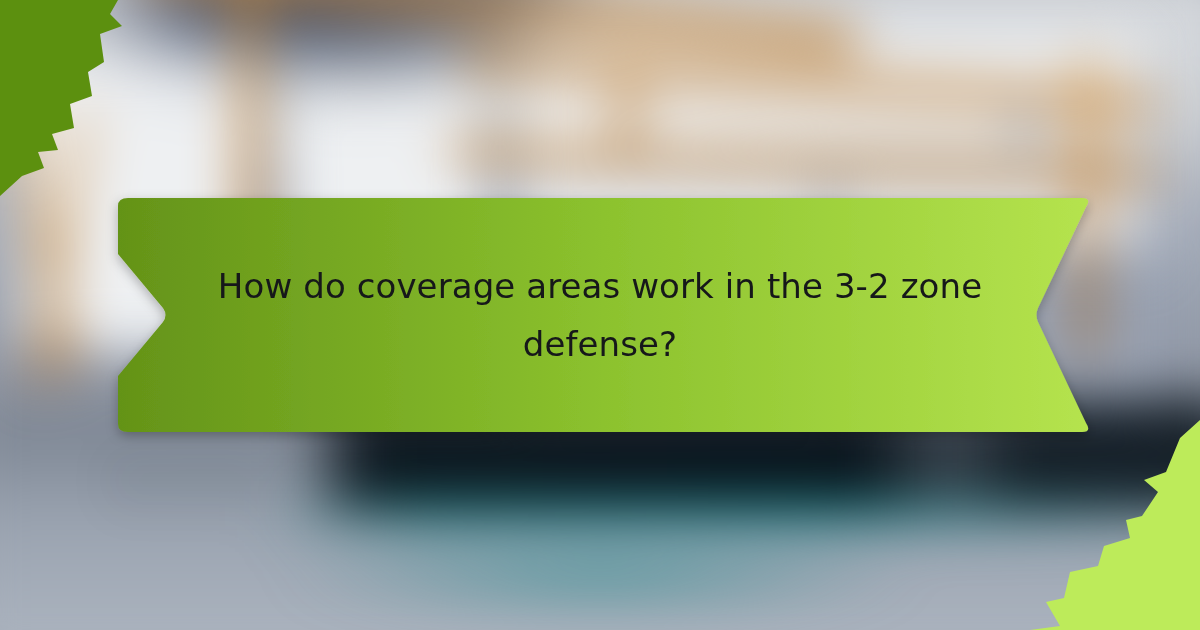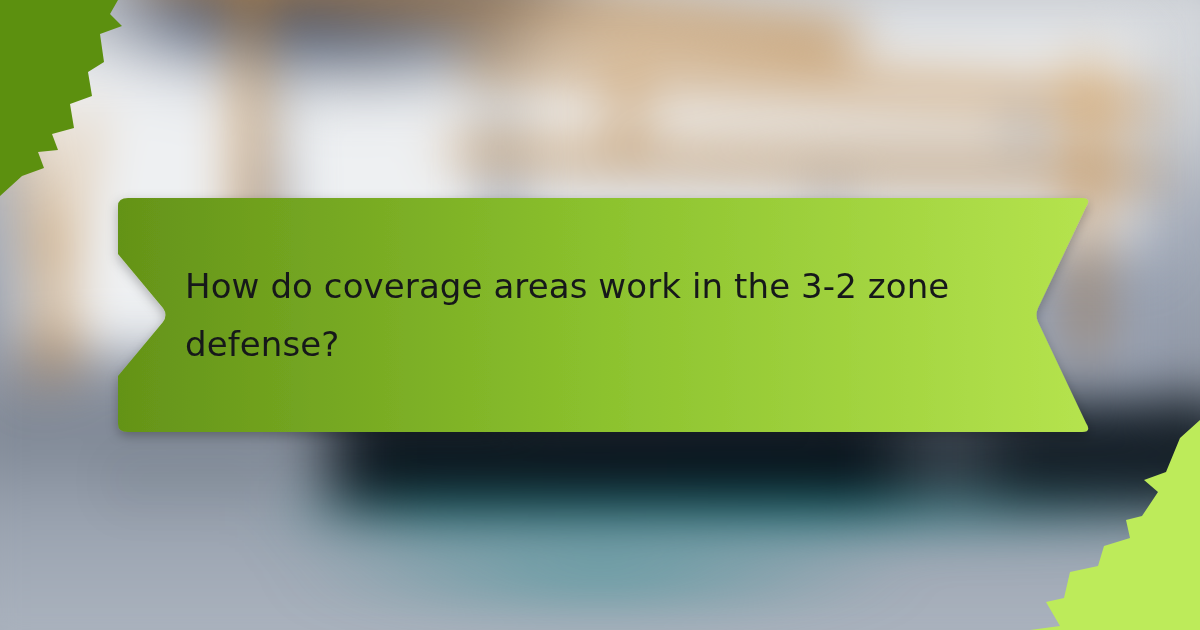--- a/index.html
+++ b/index.html
@@ -138,20 +138,21 @@
 
   .ribbon-text {
     position: absolute;
     left: 175px;
     top: 196px;
     width: 850px;
     height: 238px;
     display: flex;
     align-items: center;
     justify-content: center;
+    text-align: center;
     color: #16181a;
     font-size: 34px;
     line-height: 58px;
     font-weight: 400;
     letter-spacing: 0.1px;
     padding: 0 10px;
     box-sizing: border-box;
   }
 </style>
 </head>

